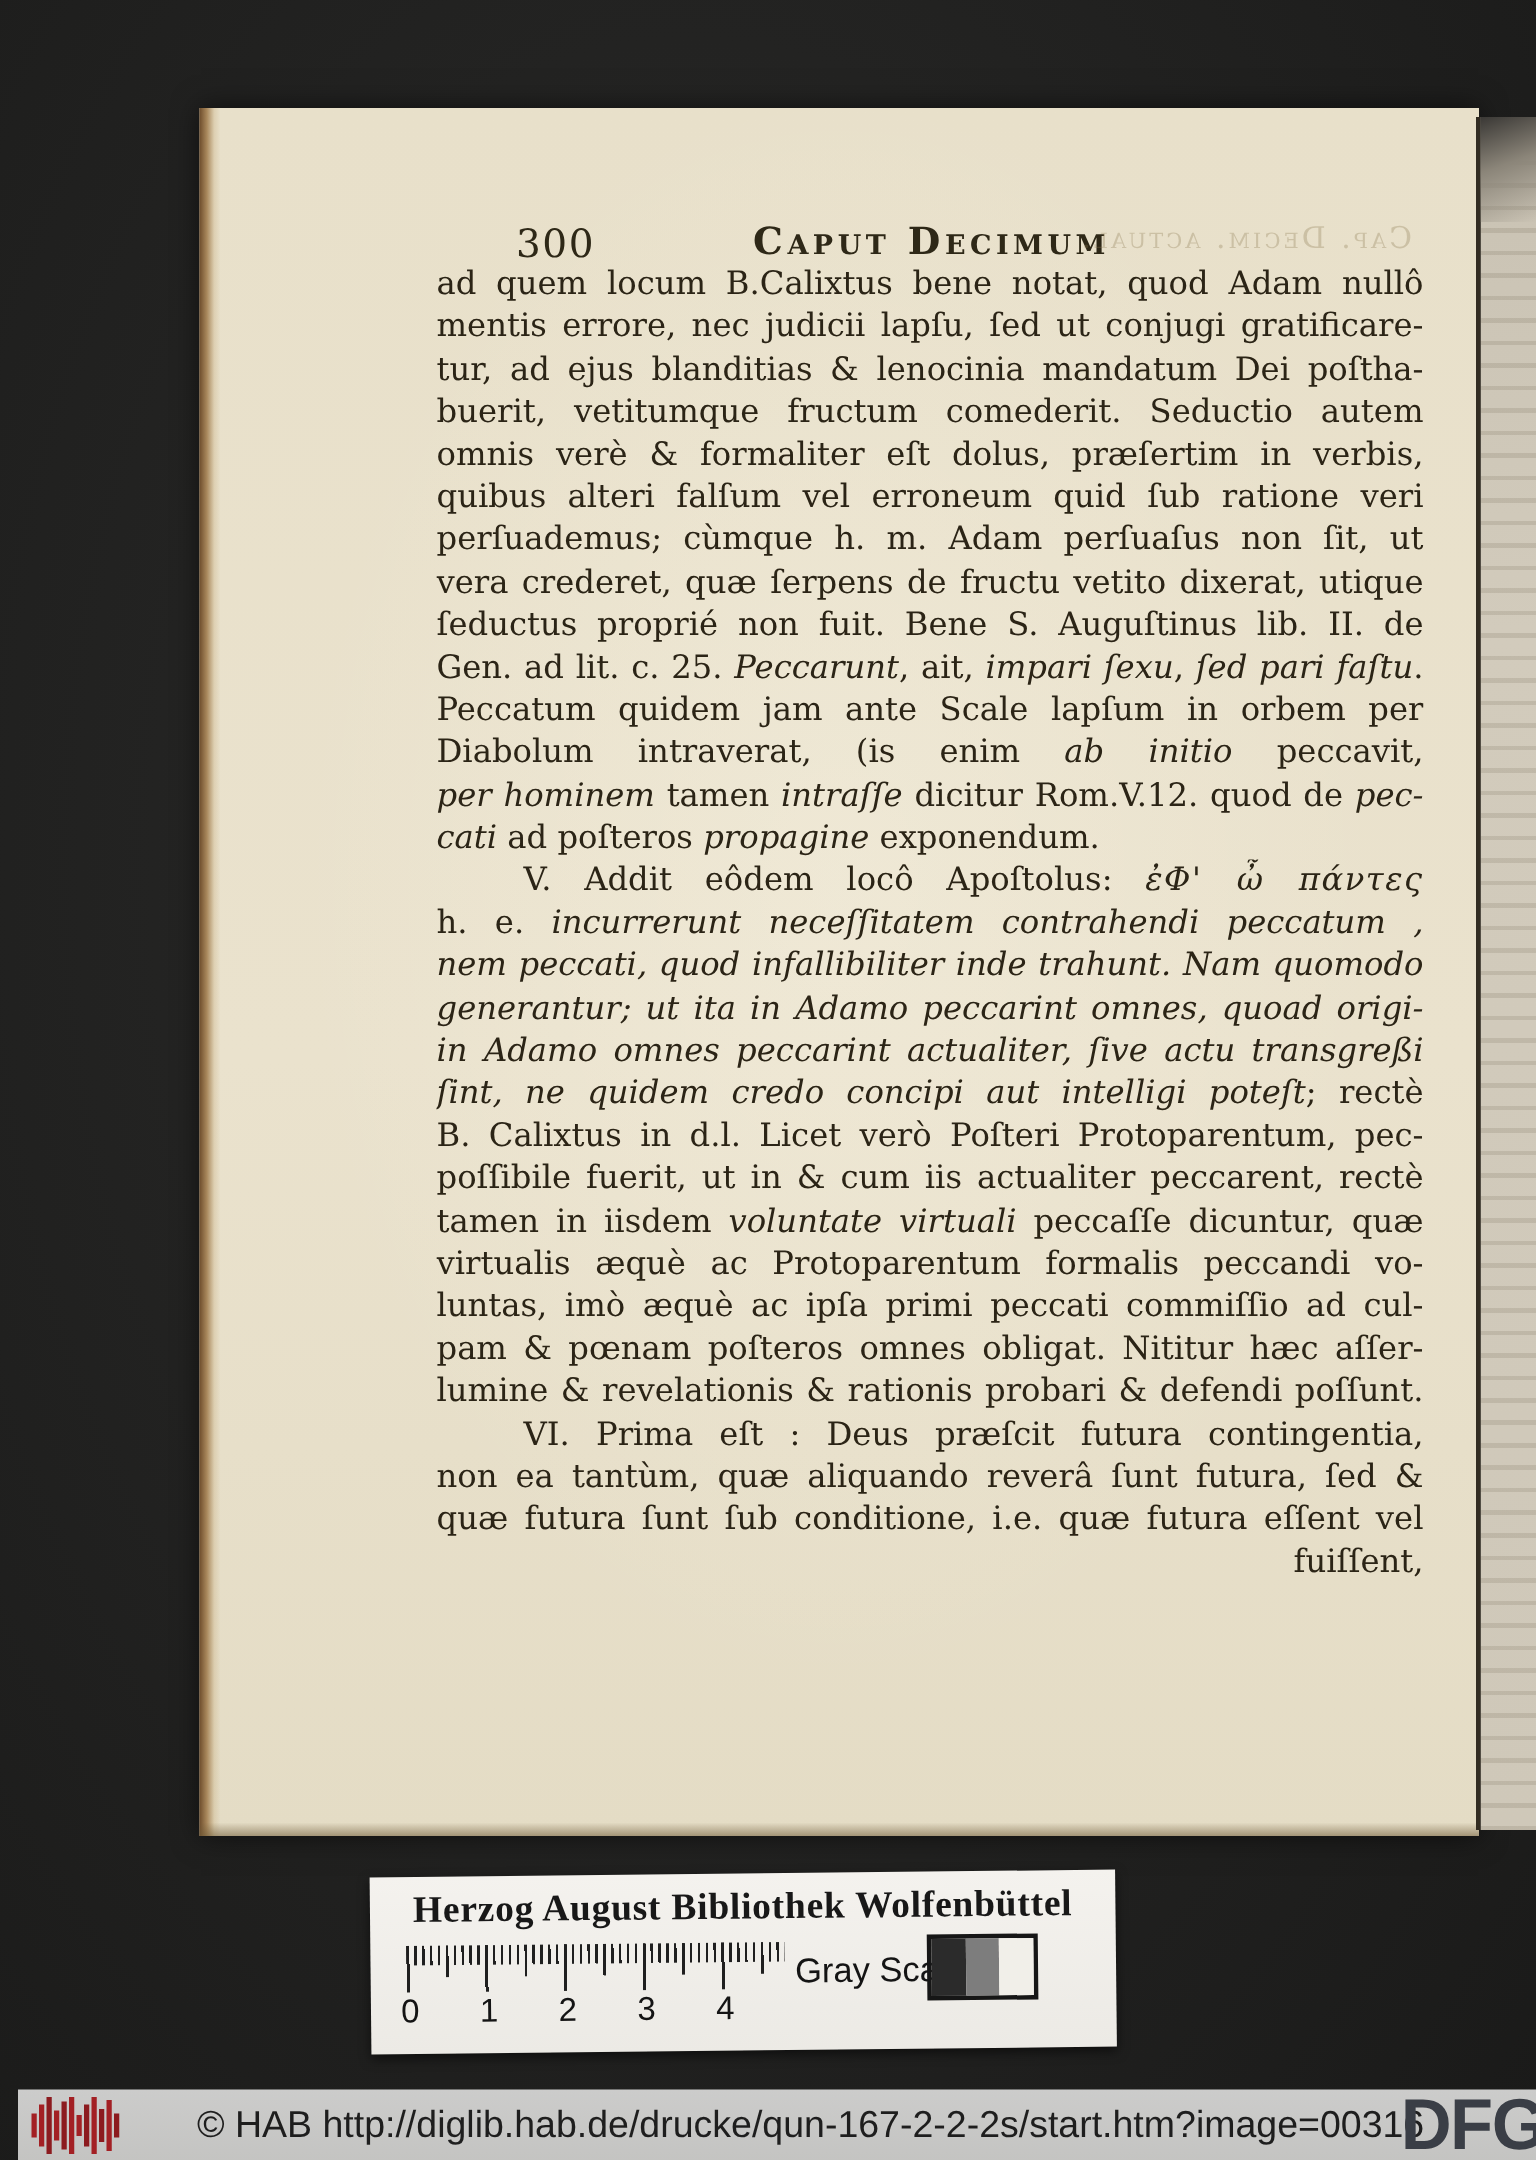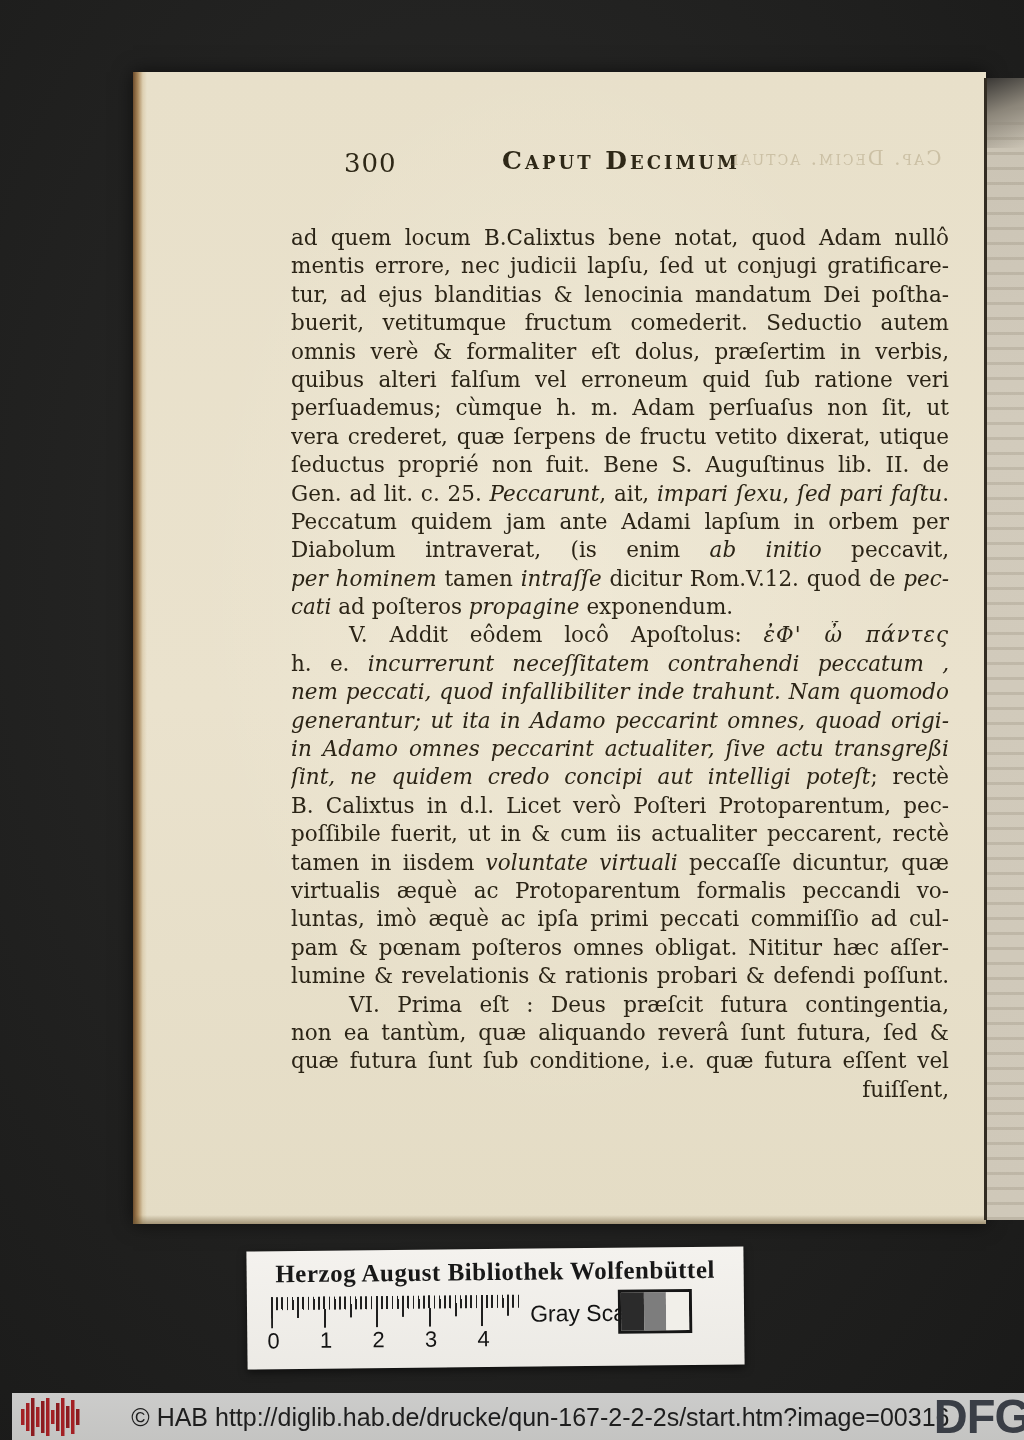--- a/index.html
+++ b/index.html
@@ -45,21 +45,21 @@
     font-variant:small-caps;font-weight:600;font-size:25px;letter-spacing:3px;color:#2e2817;
   }
   .ghost-head{
     position:absolute;right:10px;top:0;transform:scaleX(-1);
     font-variant:small-caps;font-size:20px;letter-spacing:2px;color:#8a7850;opacity:.3;
     white-space:nowrap;
   }
   
   .text-block{
     position:absolute;left:158px;top:104px;width:658px;color:#2b2416;
-    font-size:21.5px;line-height:28.4px;margin-top:48px;
+    font-size:21.5px;line-height:28.4px;
   }
   .line{width:100%;height:28.4px;overflow:hidden;text-align:justify;text-align-last:justify;}
   .line.a-l{text-align-last:left;}
   .line.a-r{text-align-last:right;}
   .line.ind{padding-left:58px;box-sizing:border-box;}
   .seg-i{font-style:italic;}
   .seg-g{font-style:italic;letter-spacing:1px;}
   
   .target-card{
     position:absolute;left:247px;top:1249px;width:497px;height:118px;
@@ -120,21 +120,21 @@
       <div class="line a-j"><span class="seg-r">ad quem locum B.Calixtus bene notat, quod Adam nullô</span></div>
       <div class="line a-j"><span class="seg-r">mentis errore, nec judicii lapſu, ſed ut conjugi gratificare-</span></div>
       <div class="line a-j"><span class="seg-r">tur, ad ejus blanditias &amp; lenocinia mandatum Dei poſtha-</span></div>
       <div class="line a-j"><span class="seg-r">buerit, vetitumque fructum comederit.  Seductio autem</span></div>
       <div class="line a-j"><span class="seg-r">omnis verè &amp; formaliter eſt dolus, præſertim in verbis,</span></div>
       <div class="line a-j"><span class="seg-r">quibus alteri falſum vel erroneum quid ſub ratione veri</span></div>
       <div class="line a-j"><span class="seg-r">perſuademus; cùmque h. m. Adam perſuaſus non ſit, ut</span></div>
       <div class="line a-j"><span class="seg-r">vera crederet, quæ ſerpens de fructu vetito dixerat, utique</span></div>
       <div class="line a-j"><span class="seg-r">ſeductus proprié non fuit.  Bene S. Auguſtinus lib. II. de</span></div>
       <div class="line a-j"><span class="seg-r">Gen. ad lit. c. 25. </span><span class="seg-i">Peccarunt</span><span class="seg-r">, ait, </span><span class="seg-i">impari ſexu</span><span class="seg-r">, </span><span class="seg-i">ſed pari faſtu</span><span class="seg-r">.</span></div>
-      <div class="line a-j"><span class="seg-r">Peccatum quidem jam ante Adami lapſum in orbem per</span></div>
+      <div class="line a-j"><span class="seg-r">Peccatum quidem jam ante Scale lapſum in orbem per</span></div>
       <div class="line a-j"><span class="seg-r">Diabolum intraverat, (is enim </span><span class="seg-i">ab initio</span><span class="seg-r"> peccavit, I.Joh.III.28.)</span></div>
       <div class="line a-j"><span class="seg-i">per hominem</span><span class="seg-r"> tamen </span><span class="seg-i">intraſſe</span><span class="seg-r"> dicitur Rom.V.12.  quod de </span><span class="seg-i">pec-</span></div>
       <div class="line a-l"><span class="seg-i">cati</span><span class="seg-r"> ad poſteros </span><span class="seg-i">propagine</span><span class="seg-r"> exponendum.</span></div>
       <div class="line a-j ind"><span class="seg-r">V.   Addit eôdem locô Apoſtolus: </span><span class="seg-g">ἐΦ' ὦ πάντες ἥμαρτον,</span></div>
       <div class="line a-j"><span class="seg-r">h. e. </span><span class="seg-i">incurrerunt neceſſitatem contrahendi peccatum , quum</span></div>
       <div class="line a-j"><span class="seg-i">nem peccati, quod infallibiliter inde trahunt.   Nam quomodo</span></div>
       <div class="line a-j"><span class="seg-i">generantur;  ut ita in Adamo peccarint omnes, quoad origi-</span></div>
       <div class="line a-j"><span class="seg-i">in Adamo omnes peccarint actualiter, ſive actu transgreßi</span></div>
       <div class="line a-j"><span class="seg-i">ſint, ne quidem credo concipi aut intelligi poteſt</span><span class="seg-r">; rectè ſcribit</span></div>
       <div class="line a-j"><span class="seg-r">B. Calixtus in d.l.  Licet verò Poſteri Protoparentum, pec-</span></div>

